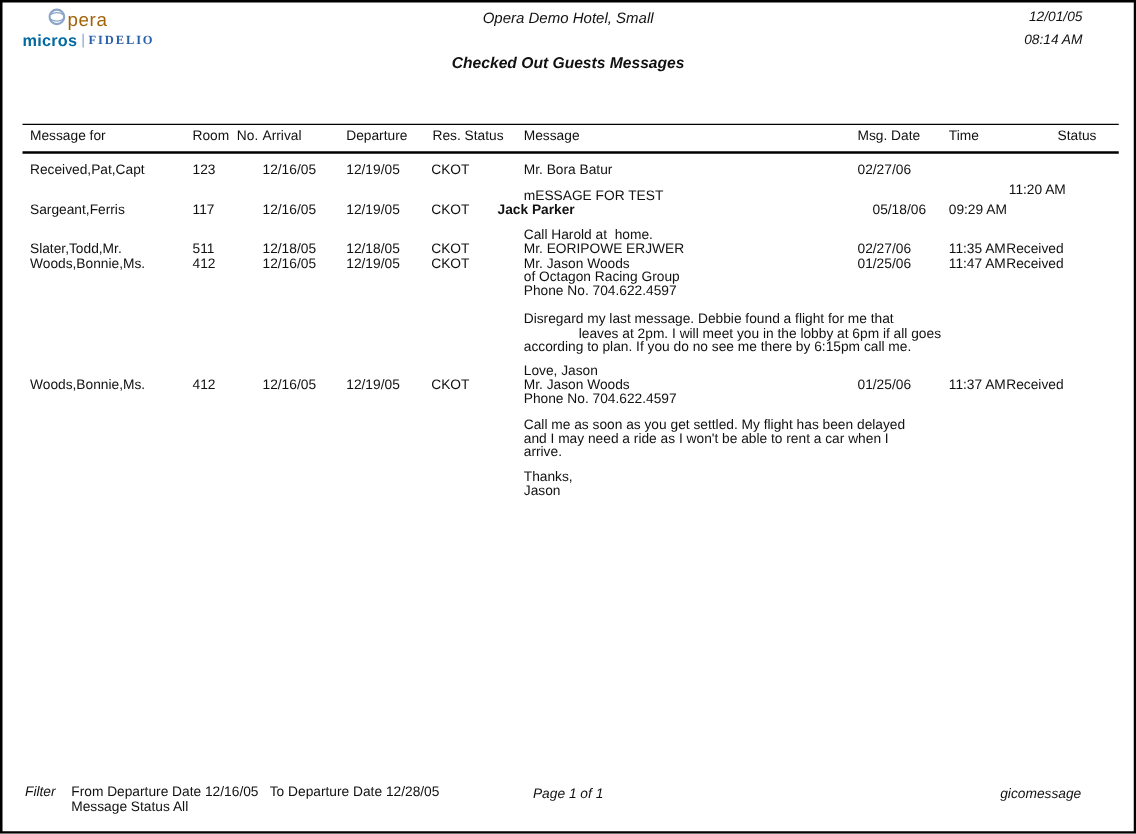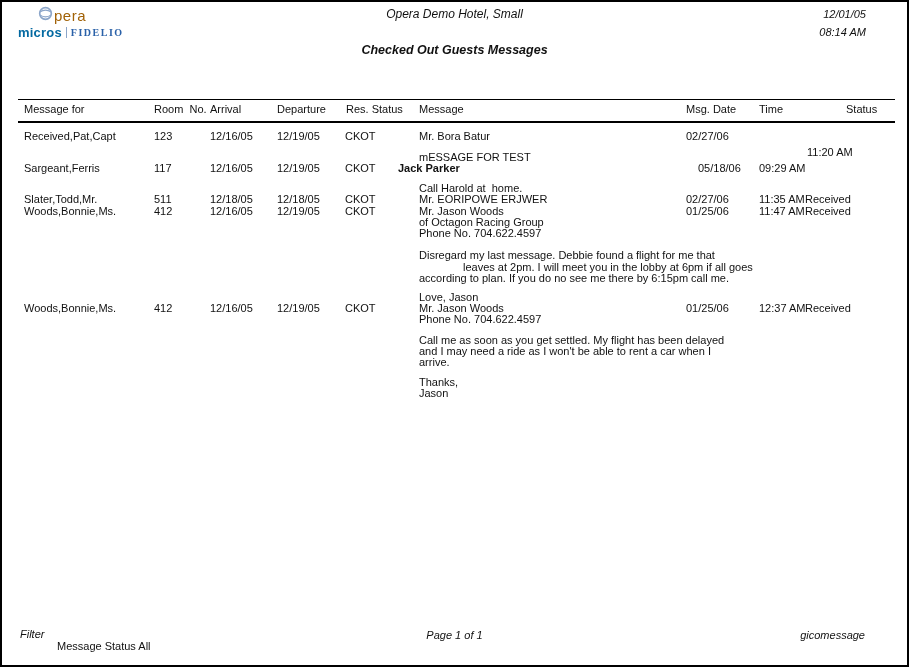--- a/index.html
+++ b/index.html
@@ -126,28 +126,29 @@
 
   <div>
     <div class="t" style="left:417px;top:290px;">Love, Jason</div>
     <div class="t" style="left:22px;top:301px;">Woods,Bonnie,Ms.</div>
     <div class="t" style="left:152px;top:301px;">412</div>
     <div class="t" style="left:208px;top:301px;">12/16/05</div>
     <div class="t" style="left:275px;top:301px;">12/19/05</div>
     <div class="t" style="left:343px;top:301px;">CKOT</div>
     <div class="t" style="left:417px;top:301px;">Mr. Jason Woods</div>
     <div class="t" style="left:684px;top:301px;">01/25/06</div>
-    <div class="t" style="left:757px;top:301px;">12:37 AM</div>
+    <div class="t" style="left:757px;top:301px;">11:37 AM</div>
     <div class="t" style="left:803px;top:301px;">Received</div>
     <div class="t" style="left:417px;top:312px;">Phone No. 704.622.4597</div>
     <div class="t" style="left:417px;top:333px;">Call me as soon as you get settled. My flight has been delayed</div>
     <div class="t" style="left:417px;top:344px;">and I may need a ride as I won't be able to rent a car when I</div>
     <div class="t" style="left:417px;top:355px;">arrive.</div>
     <div class="t" style="left:417px;top:375px;">Thanks,</div>
     <div class="t" style="left:417px;top:386px;">Jason</div>
   </div>
 
   <div class="t it" style="left:18px;top:627px;">Filter</div>
+  <div class="t" style="left:55px;top:627px;">From Departure Date 12/16/05   To Departure Date 12/28/05</div>
   <div class="t" style="left:55px;top:639px;">Message Status All</div>
   <div class="t it center" style="top:628px;">Page 1 of 1</div>
   <div class="t it" style="right:42px;top:628px;">gicomessage</div>
 
 </div>
 
 </body></html>

